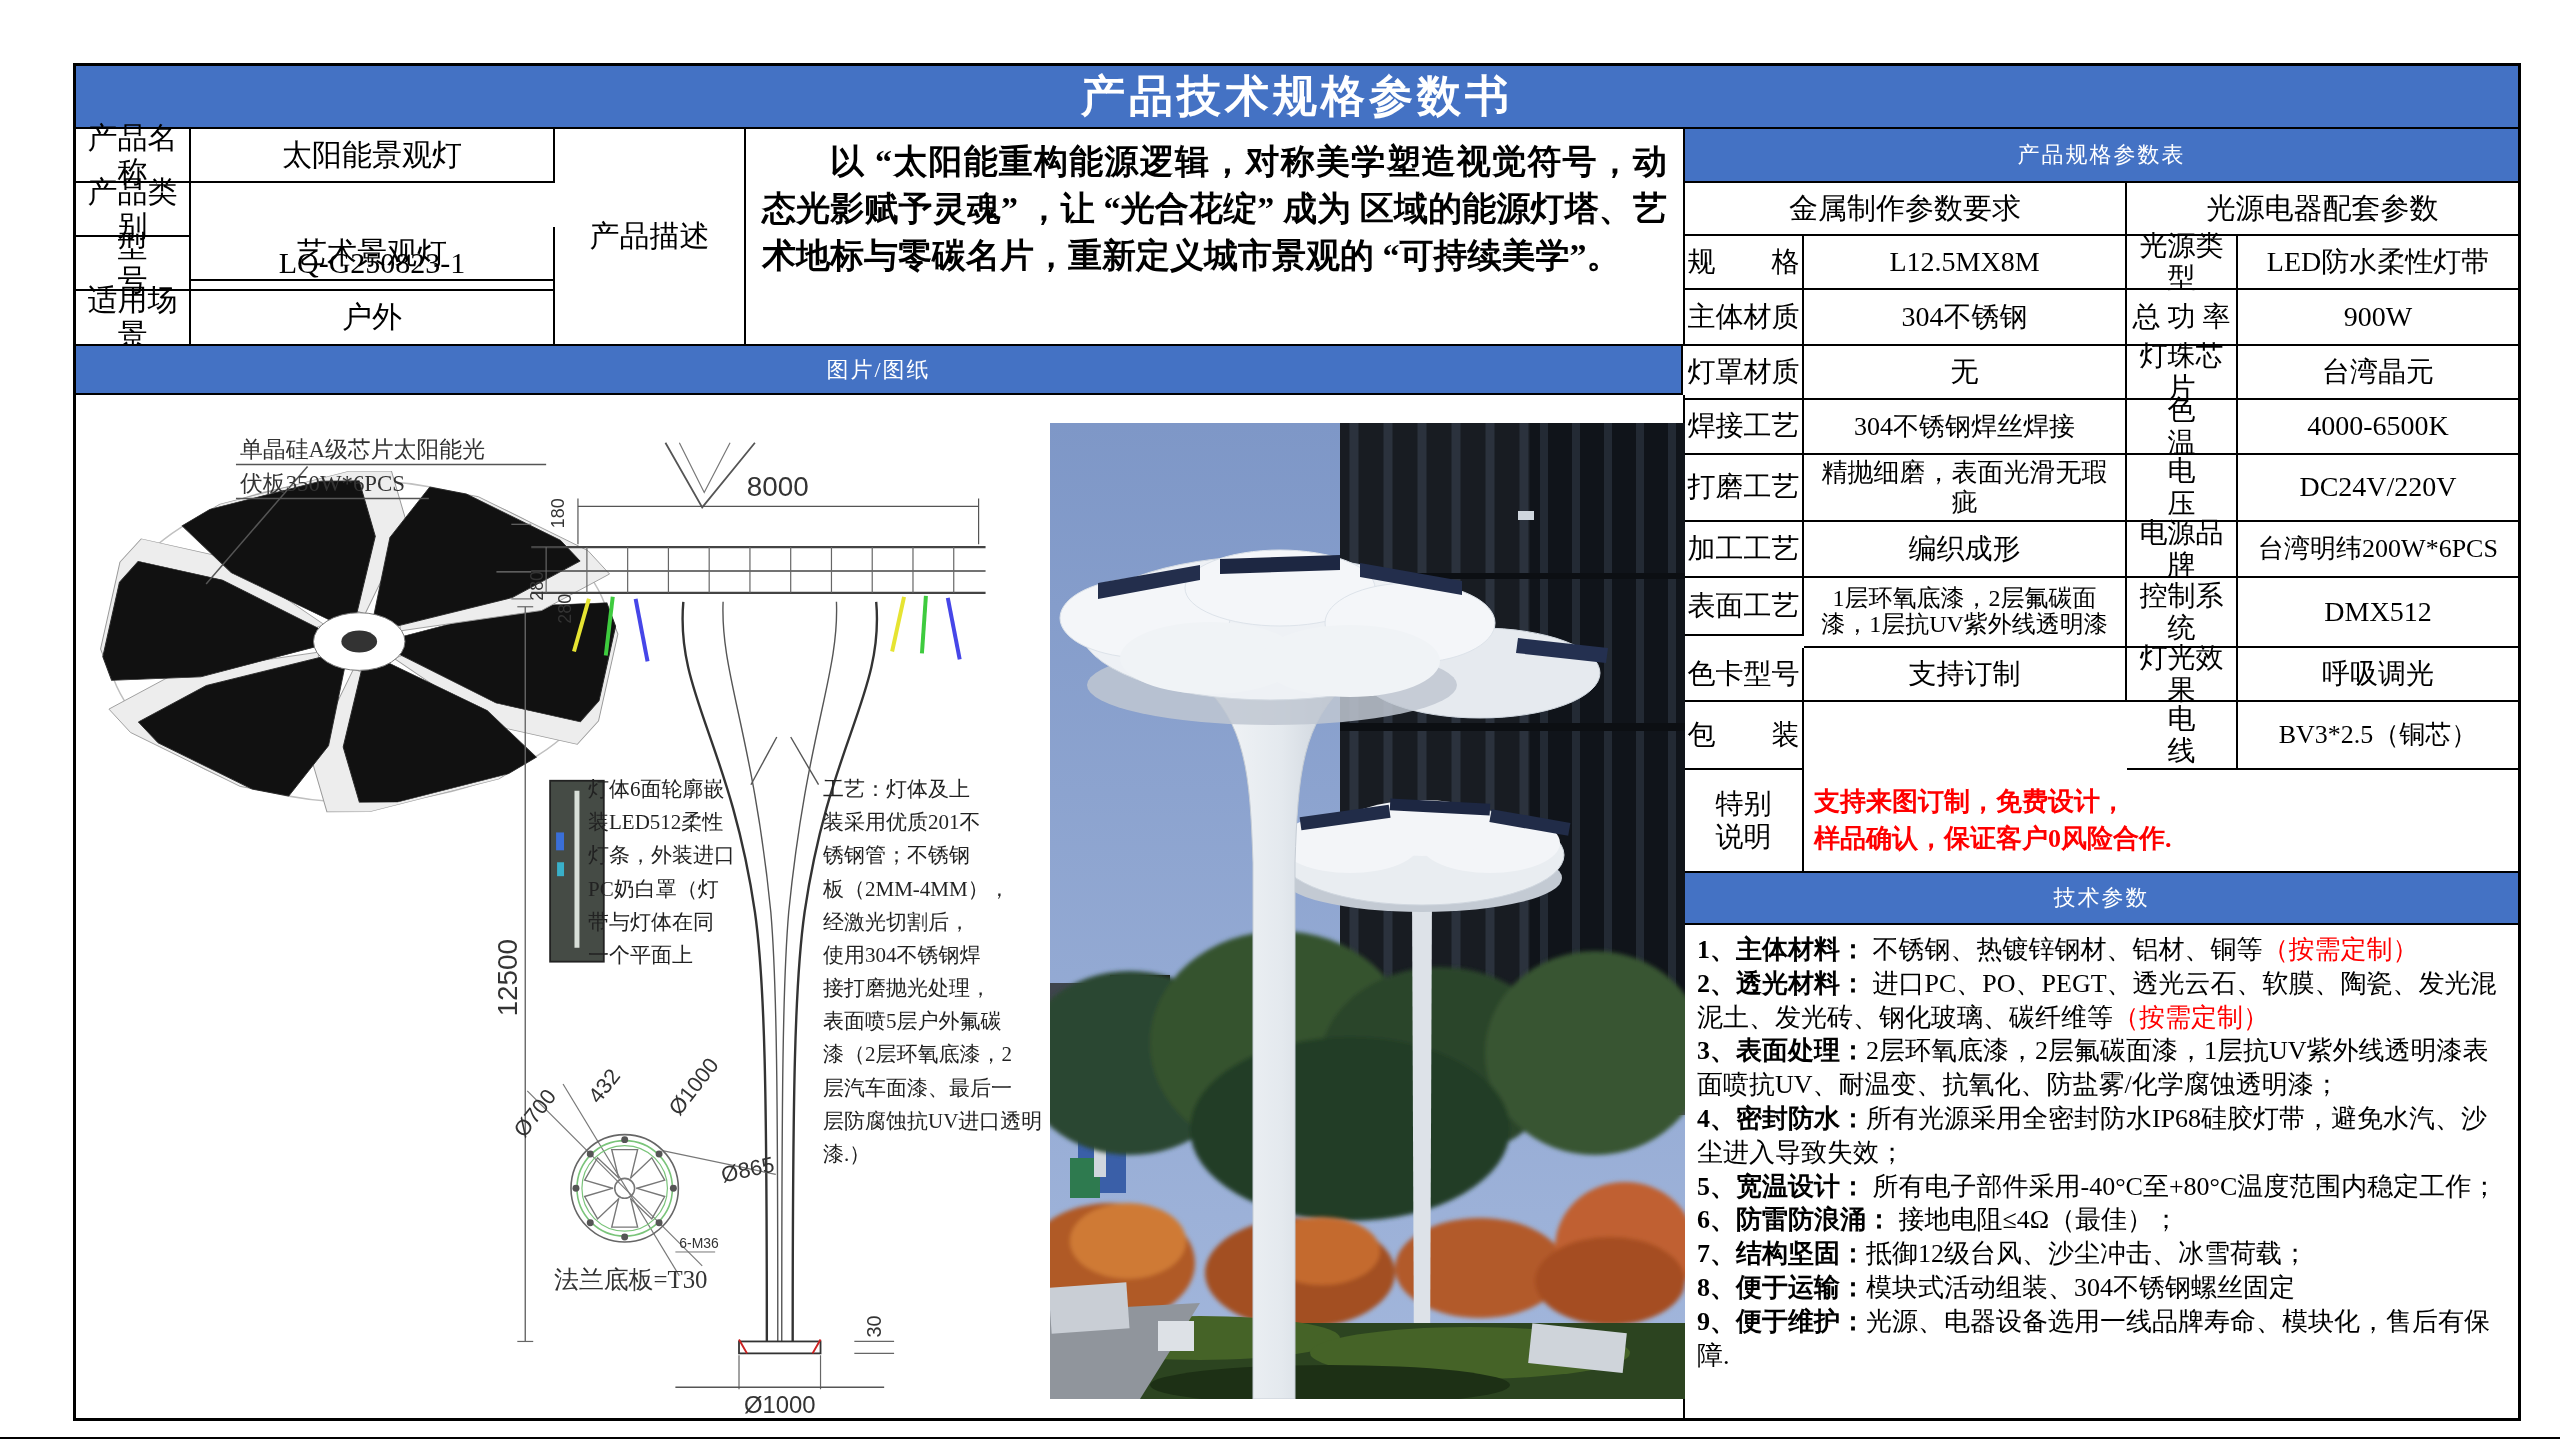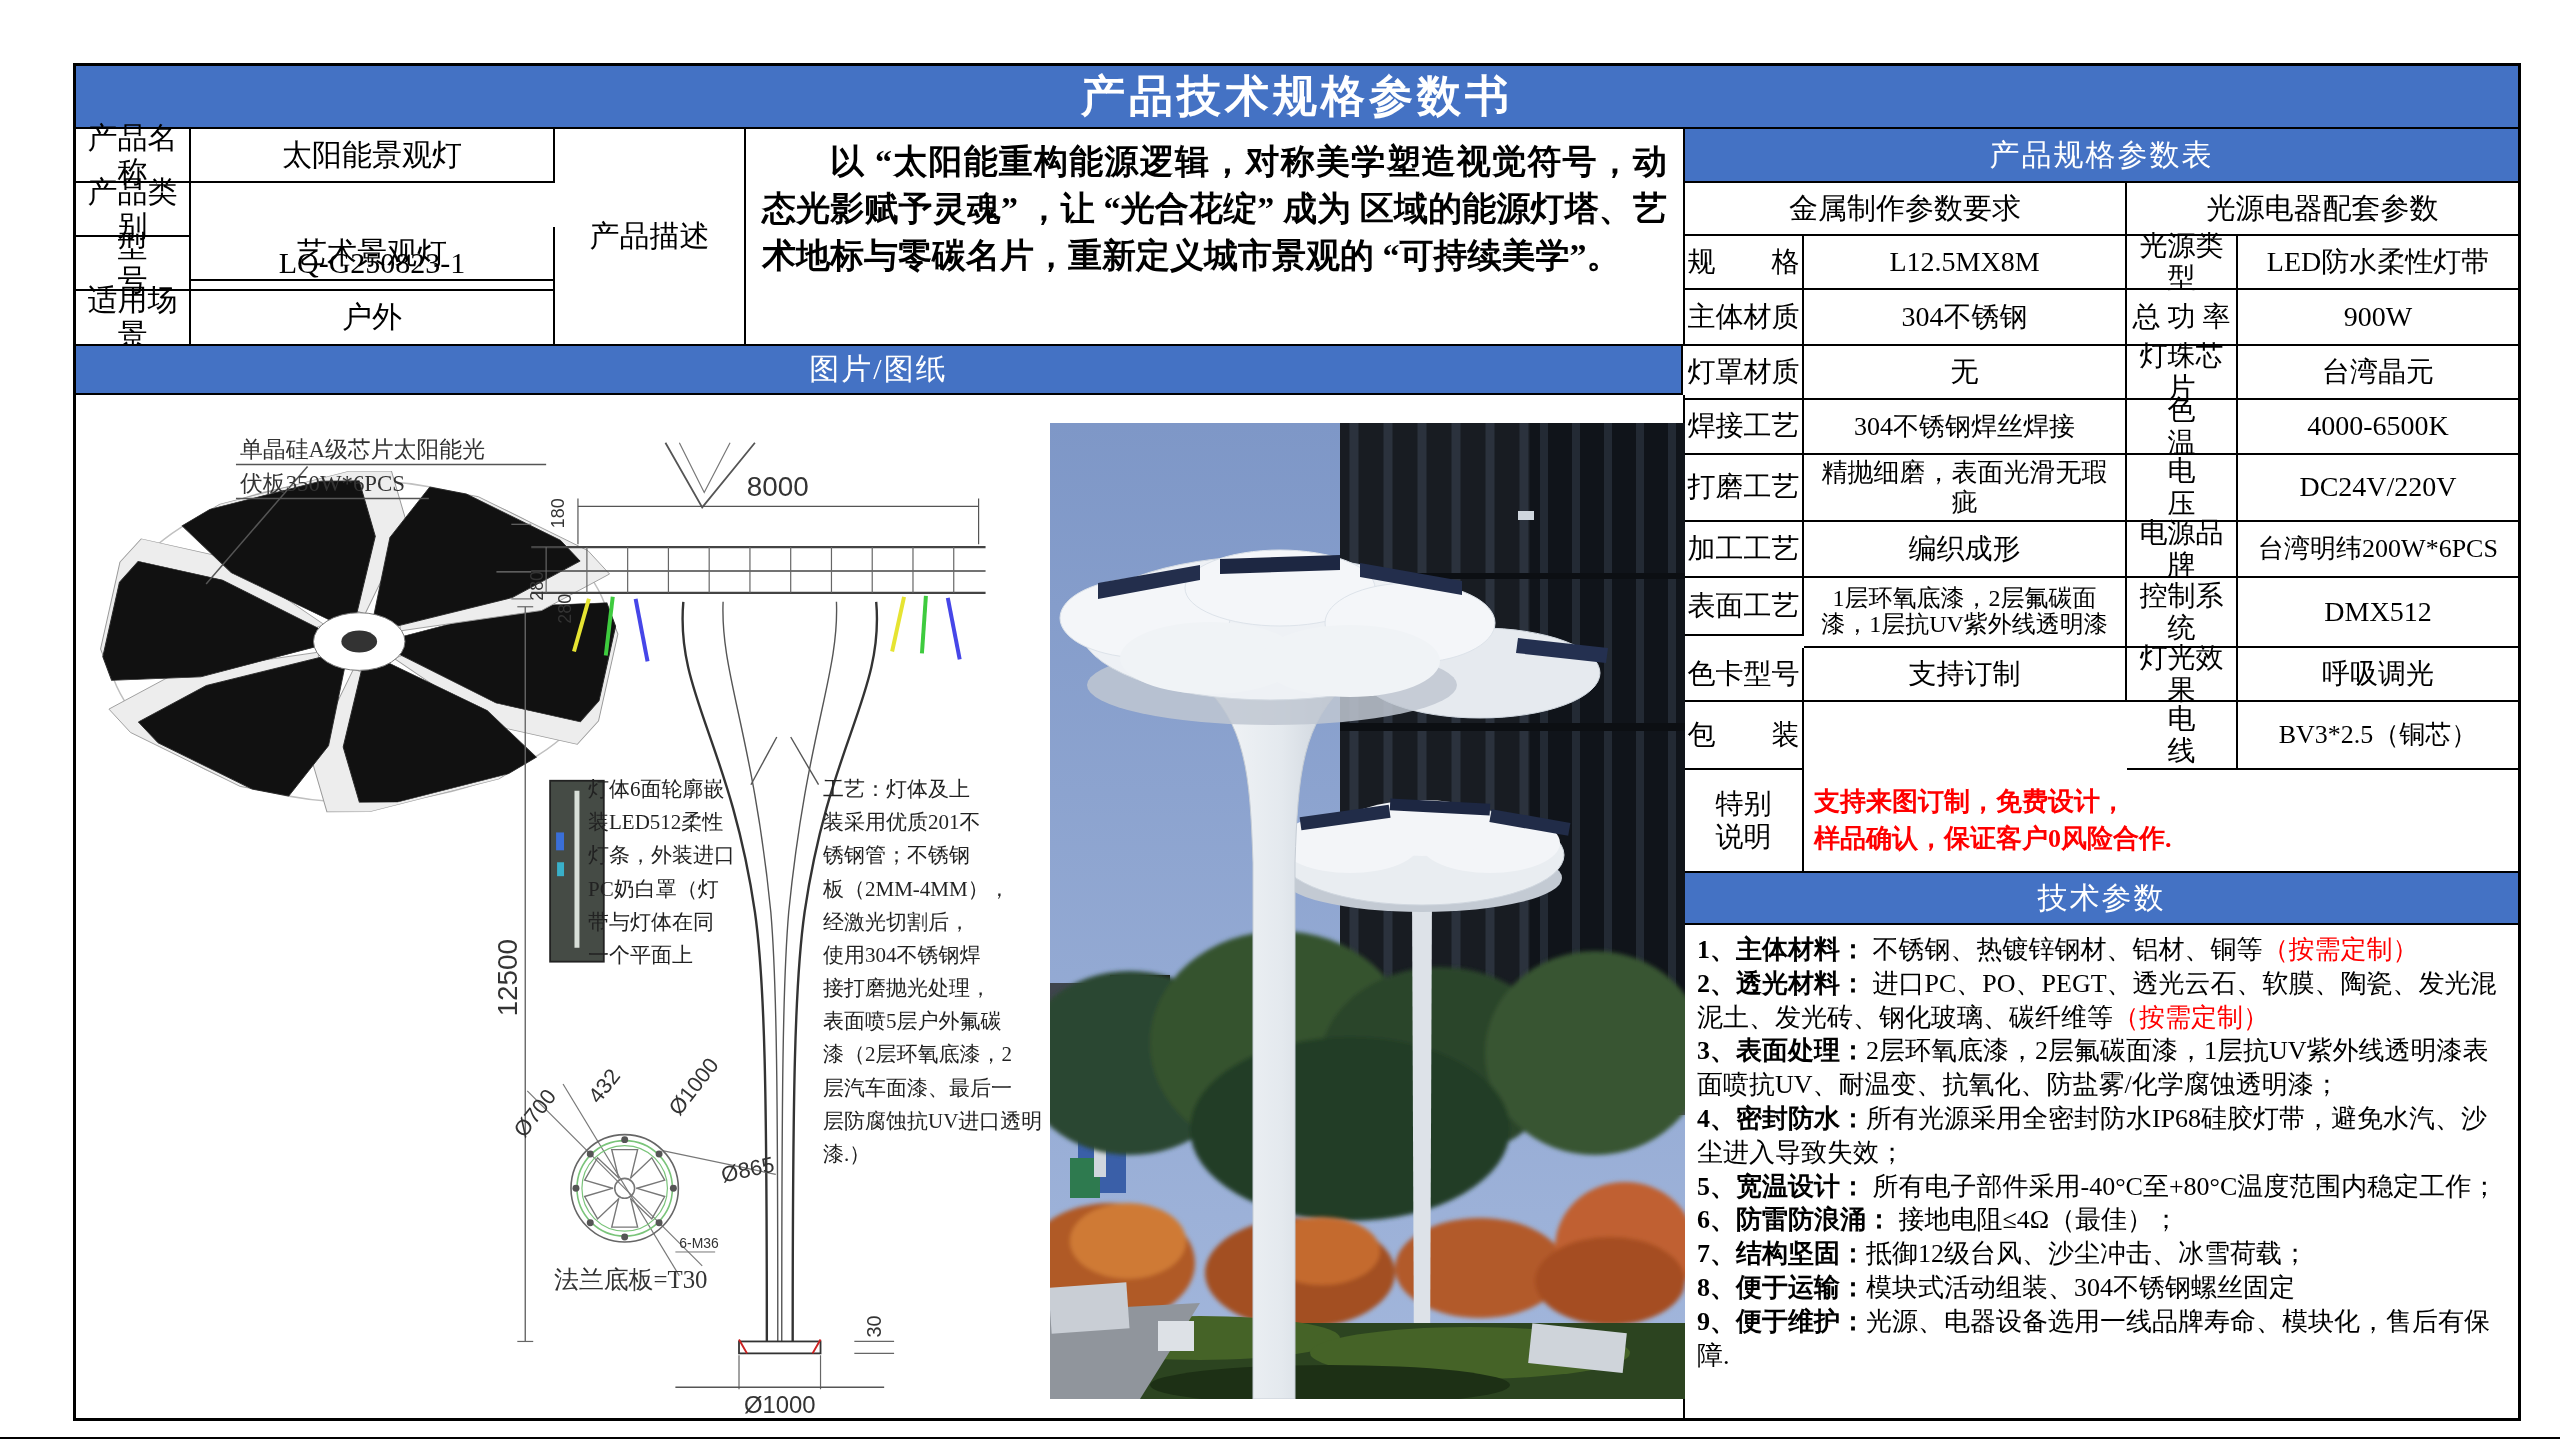--- a/index.html
+++ b/index.html
@@ -9,21 +9,21 @@
          border:3px solid #000;box-sizing:border-box;background:#fff;}
   .abs{position:absolute;box-sizing:border-box;}
   .bar{background:#4472C4;color:#fff;display:flex;align-items:center;justify-content:center;
        border-bottom:2px solid #000;}
   .cell{display:flex;align-items:center;justify-content:center;text-align:center;
         border-right:2px solid #000;border-bottom:2px solid #000;line-height:1.15;}
   .noR{border-right:none;}
   .left{justify-content:flex-start;text-align:left;}
   .f30{font-size:30px;} .f29{font-size:29px;} .f28{font-size:28px;} .f26{font-size:26px;} .f24{font-size:24px;line-height:1.08;}
   .title-text{font-size:44px;font-weight:bold;letter-spacing:4px;}
-  .bar-text{font-size:30px;letter-spacing:2px;text-align:right;}
+  .bar-text{font-size:22px;letter-spacing:2px;text-align:right;}
   .desc{font-size:34px;font-weight:bold;line-height:1.38;text-align:justify;
         padding:10px 16px 0 16px;text-indent:2em;display:block;}
   .pre{white-space:pre-line;}
   .special-text{color:#FF0000;font-weight:bold;font-size:26px;line-height:1.42;
                 padding-left:10px;}
   .tech-list{display:block;padding:8px 12px 0 12px;font-size:26px;line-height:1.3;text-align:left;}
   .ti{margin:0;}
   .ti .hd{font-weight:bold;}
   .ti .rd{color:#FF0000;}
   .callout{position:absolute;font-size:21px;line-height:1.58;color:#222;white-space:pre-line;}

